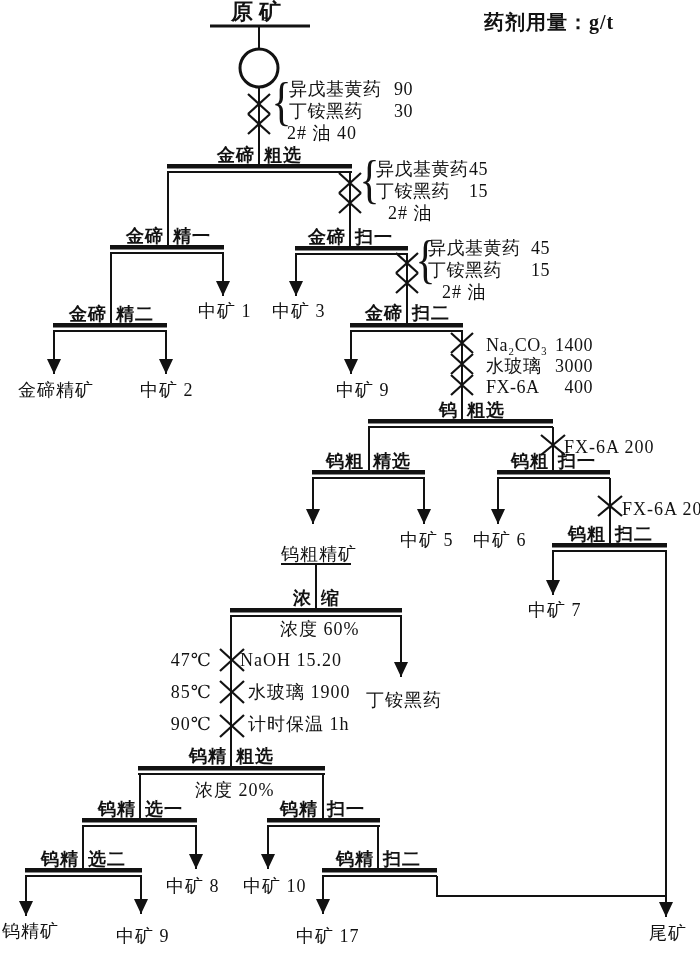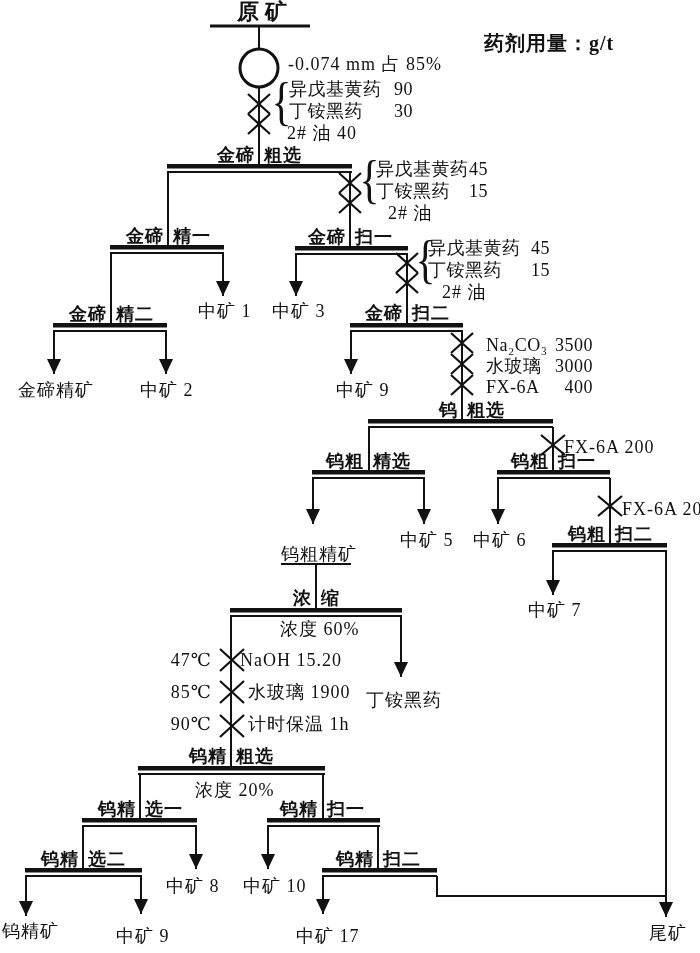--- a/index.html
+++ b/index.html
@@ -3,21 +3,21 @@
 <meta charset="utf-8">
 <style>
   html,body{margin:0;padding:0;background:#fff;}
   #stage{position:relative;width:700px;height:953px;background:#fff;overflow:hidden;
          font-family:"Liberation Serif","DejaVu Serif",serif;color:#121212;}
   #diagram-svg{position:absolute;left:0;top:0;}
   .lbl{position:absolute;font-size:18px;line-height:20px;white-space:nowrap;letter-spacing:1px;}
   .ra{text-align:left;}
   .row{position:absolute;display:flex;justify-content:space-between;font-size:18px;line-height:20px;white-space:nowrap;letter-spacing:0.5px;}
   .feed{font-size:22px;letter-spacing:6px;font-weight:bold;}
-  .hdr{font-size:20px;letter-spacing:1px;font-weight:bold;margin-top:21px;}
+  .hdr{font-size:20px;letter-spacing:1px;font-weight:bold;}
   .brace{position:absolute;font-size:52px;line-height:1;font-weight:400;
          font-family:"Liberation Serif","DejaVu Serif",serif;transform:scaleX(.8);}
   .cellL{font-weight:bold;}
 </style>
 </head>
 <body>
 
 <div id="stage">
 
   <svg id="diagram-svg" width="700" height="953" viewBox="0 0 700 953">
@@ -99,22 +99,21 @@
       <path d="M541 435 L565 455 M541 455 L565 435"></path>
       <path d="M598 496 L622 516 M598 516 L622 496"></path>
       <path d="M220 649 L244 671 M220 671 L244 649"></path>
       <path d="M220 681 L244 703 M220 703 L244 681"></path>
       <path d="M220 715 L244 737 M220 737 L244 715"></path>
     </g>
   </svg>
 
   <div class="lbl hdr" style="left:484px;top:12px">药剂用量：g/t</div>
 
-  <div class="lbl feed" style="left:237px;top:2px">原矿</div>
-  <div class="lbl" style="left:288px;top:54px">-0.074 mm 占 85%</div>
+  <div class="lbl feed" style="left:231px;top:2px">原矿</div>
 
   <div class="brace" style="left:269px;top:76px">{</div>
   <div class="row" style="left:289px;top:79px;width:124px">
     <span>异戊基黄药</span>
     <span>90</span>
   </div>
   <div class="row" style="left:289px;top:101px;width:124px">
     <span>丁铵黑药</span>
     <span>30</span>
   </div>
@@ -137,21 +136,21 @@
     <span>45</span>
   </div>
   <div class="row" style="left:428px;top:260px;width:122px">
     <span>丁铵黑药</span>
     <span>15</span>
   </div>
   <div class="lbl" style="left:442px;top:282px">2# 油</div>
 
   <div class="row" style="left:486px;top:335px;width:107px;font-weight:normal">
     <span>Na₂CO₃</span>
-    <span>3500</span>
+    <span>1400</span>
   </div>
   <div class="row" style="left:486px;top:356px;width:107px">
     <span>水玻璃</span>
     <span>3000</span>
   </div>
   <div class="row" style="left:486px;top:377px;width:107px">
     <span>FX-6A</span>
     <span>400</span>
   </div>
   <div class="lbl" style="left:564px;top:437px">FX-6A 200</div>

